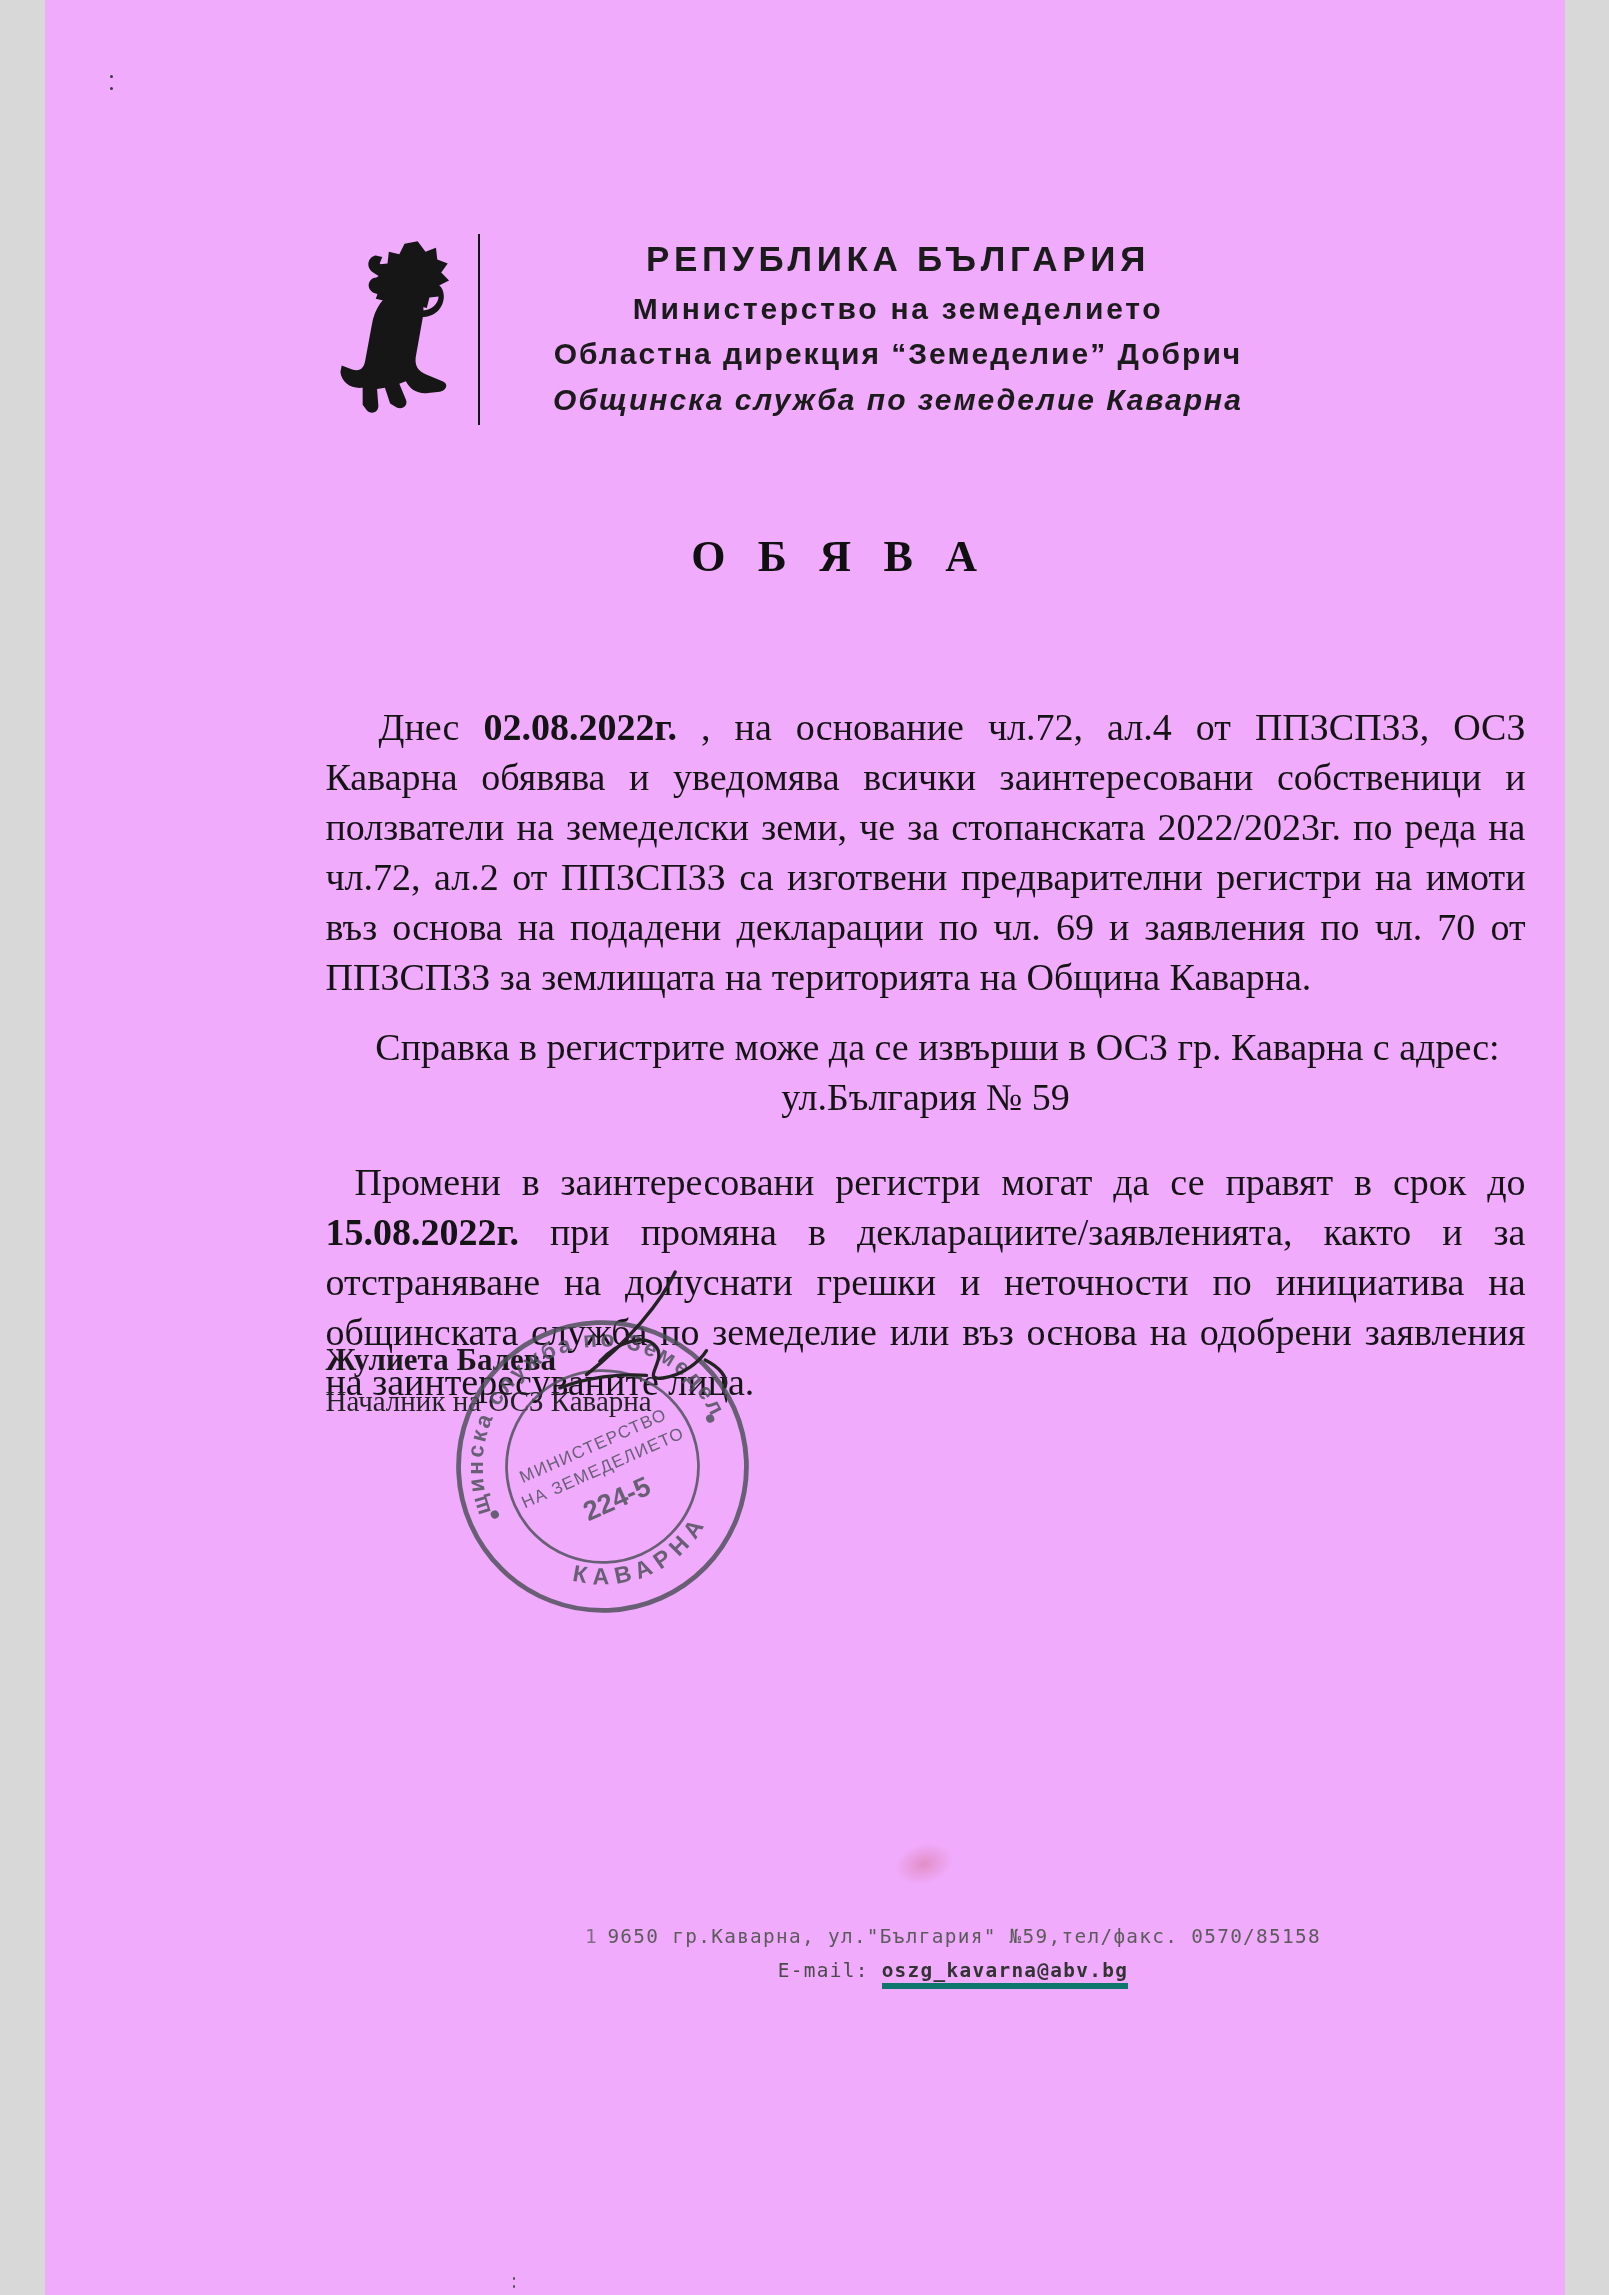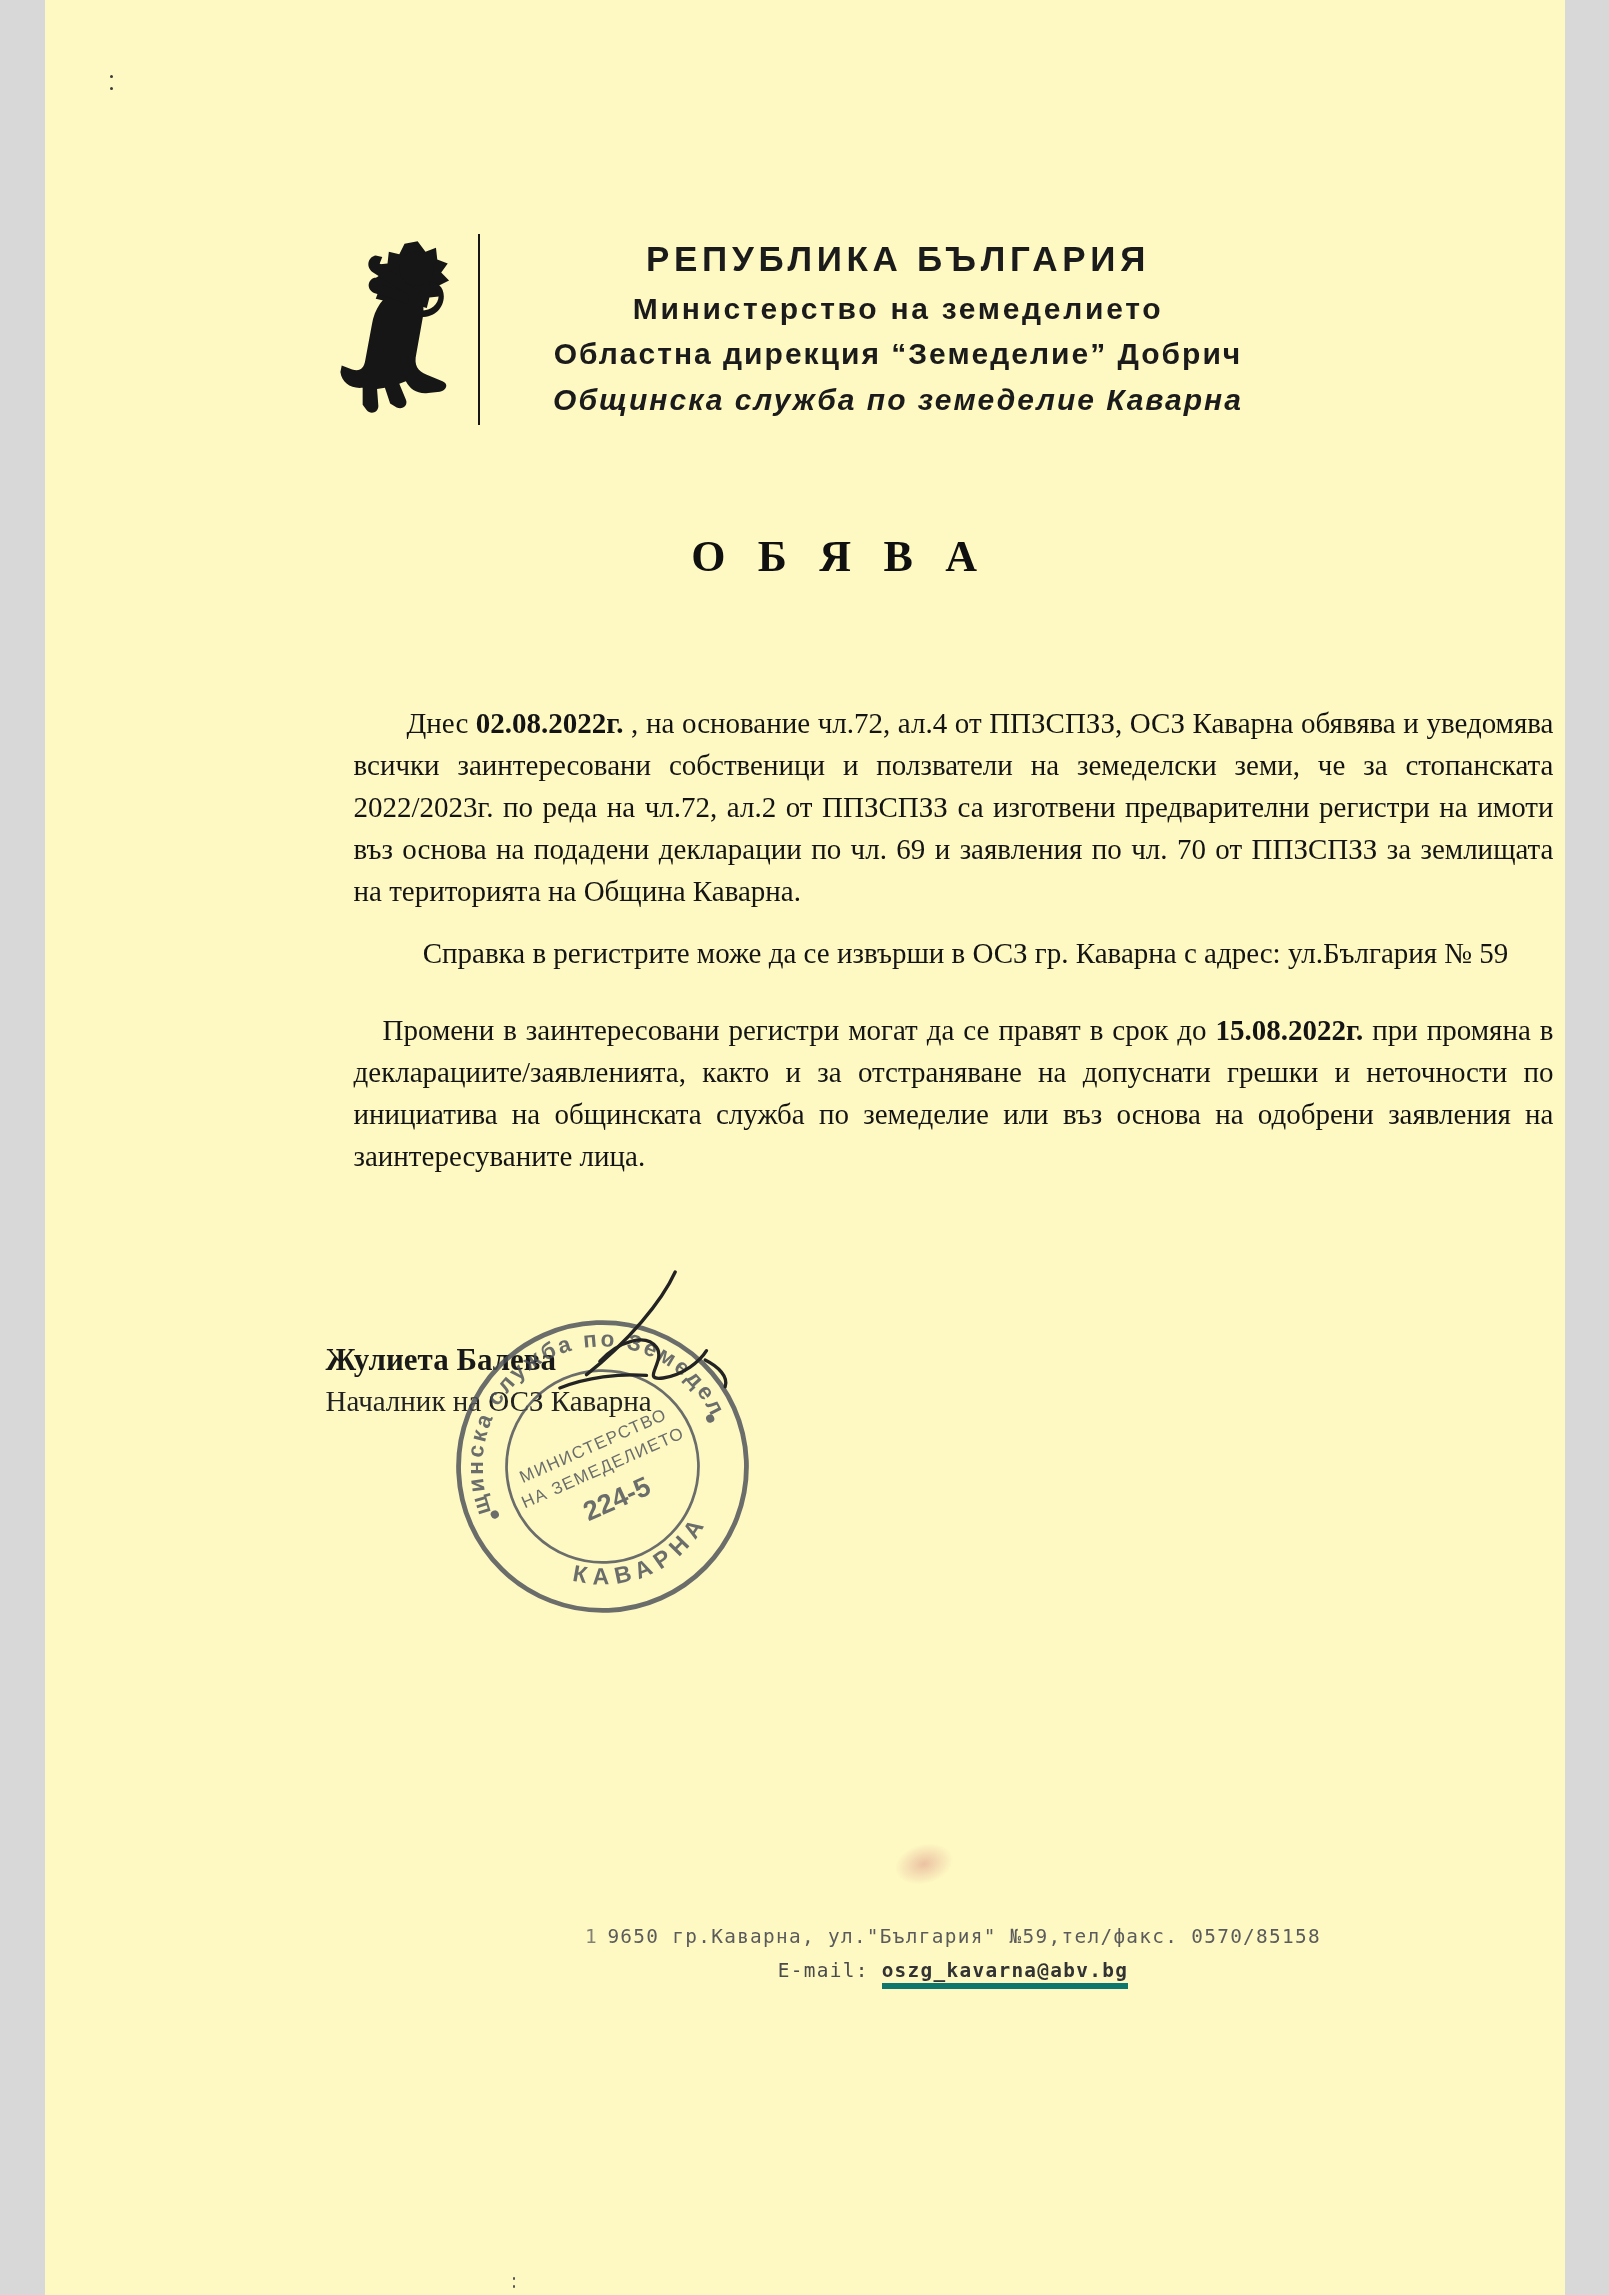--- a/index.html
+++ b/index.html
@@ -1,20 +1,20 @@
 <!DOCTYPE html>
 <html style="font-size:10.7px"><head>
 <meta charset="utf-8">
 <style>
   html,body{margin:0;padding:0;background:#d8d8d8;}
   .page{
     position:relative;
     width:1520px;height:2295px;
     margin:0 auto;
-    background:#fef9c3;
+    background:#f0abfc;
     overflow:hidden;
     color:#151515;
   }
   
   .artifact-colon{position:absolute;left:65px;top:75px;width:4px;height:17.4px;}
   .artifact-colon::before,.artifact-colon::after{
     content:"";position:absolute;left:0;width:3.3px;height:3.3px;border-radius:50%;background:#3a3a3a;}
   .artifact-colon::before{top:0;}
   .artifact-colon::after{top:12px;}
   .smudge{position:absolute;left:849px;top:1844px;width:60px;height:40px;
@@ -44,23 +44,22 @@
     position:absolute;top:531px;left:0;width:1590px;
     text-align:center;
     font-family:"Liberation Serif",serif;
     font-weight:bold;font-size:44px;letter-spacing:10.7px;color:#101010;
   }
 
   
   .body-text{
     position:absolute;top:702px;left:281px;width:1200px;
     font-family:"Liberation Serif",serif;
-    font-size:29px;line-height:42px;color:#141414;
+    font-size:38px;line-height:50px;color:#141414;
     text-align:justify;
-    margin-left:28px;
   }
   .body-text p{margin:0;}
   .p1{text-indent:53px;margin-bottom:20px !important;}
   .p2{text-indent:32px;margin-bottom:31px !important;}
   .p3{text-indent:24px;margin-bottom:35px !important;text-align:center;}
   .p4{text-indent:29px;}
 
   
   .signature-block{position:absolute;top:1342px;left:281px;font-family:"Liberation Serif",serif;}
   .sig-name{font-size:31px;font-weight:bold;color:#191919;}

